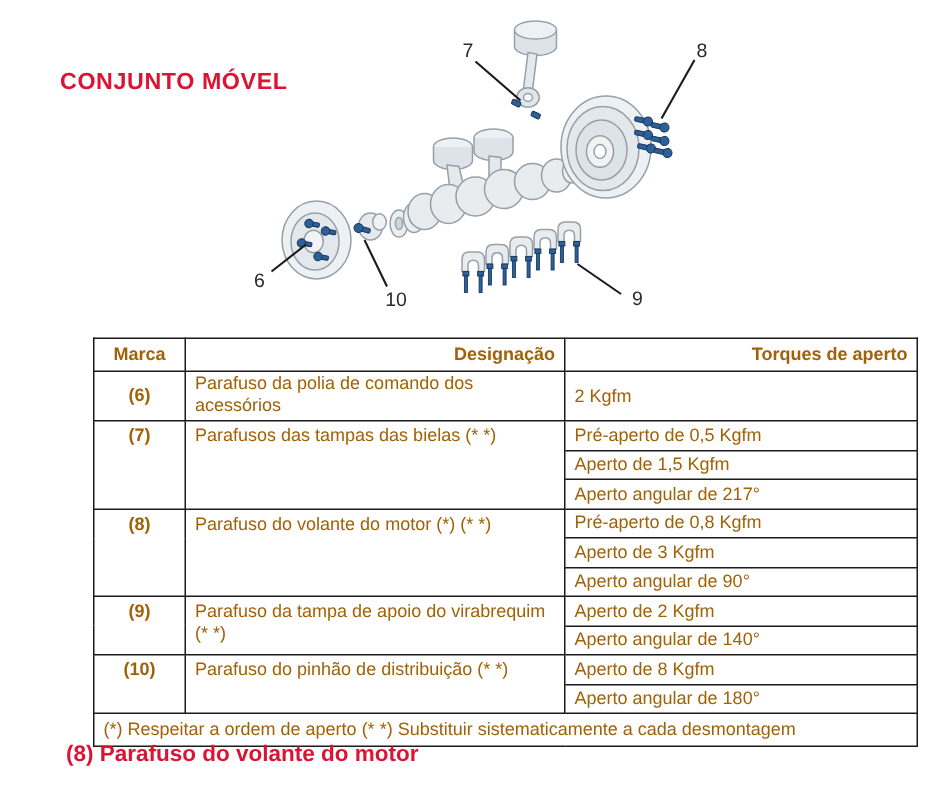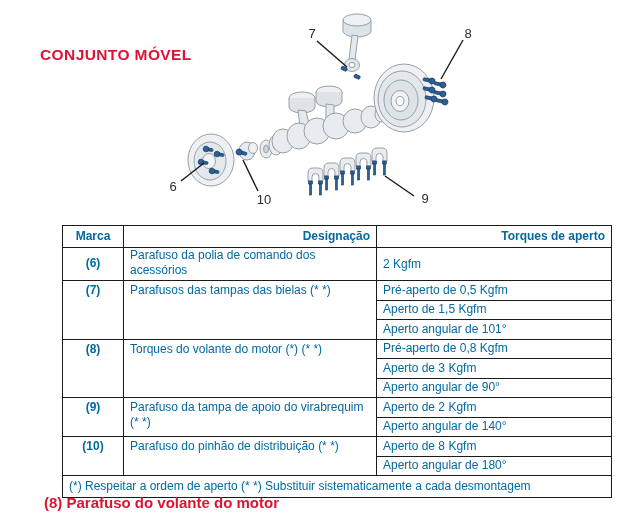--- a/index.html
+++ b/index.html
@@ -9,21 +9,21 @@
   }
   .title {
     position:absolute; left:40px; top:46px;
     font-size:15.5px; font-weight:bold; letter-spacing:0.4px;
     color:var(--accent-red,#dc1433);
   }
   .diagram { position:absolute; left:0; top:0; width:622px; height:222px; }
   .diagram text { font-family:"Liberation Sans", sans-serif; font-size:13px; fill:#2b2b2b; }
   .torque-table {
     position:absolute; left:62px; top:225px; width:549px;
-    border-collapse:collapse; table-layout:fixed; font-size:12px; color:#0369a1;
+    border-collapse:collapse; table-layout:fixed; font-size:12px; color:#a16207;
   }
   .torque-table th, .torque-table td { border:1.4px solid #1b1b1b; line-height:1.25; }
   .torque-table th { font-weight:bold; text-align:right; padding:3px 6px; height:15px; }
   .torque-table th.h-marca { text-align:center; padding:3px 2px; }
   td.marca { text-align:center; font-weight:bold; vertical-align:top; padding:2px 2px; }
   td.desig { vertical-align:top; padding:2px 6px 2px 6px; }
   td.torque { padding:1px 6px; height:16.5px; }
   tr.single td { height:28px; }
   tr.single td.marca, tr.single td.desig { vertical-align:middle; padding-top:0; }
   td.footnote { padding:3px 6px; height:14px; }
@@ -235,25 +235,25 @@
         </tr>
         <tr>
           <td class="marca" rowspan="3">(7)</td>
           <td class="desig" rowspan="3">Parafusos das tampas das bielas (* *)</td>
           <td class="torque">Pré-aperto de 0,5 Kgfm</td>
         </tr>
         <tr>
           <td class="torque">Aperto de 1,5 Kgfm</td>
         </tr>
         <tr>
-          <td class="torque">Aperto angular de 101°</td>
+          <td class="torque">Aperto angular de 217°</td>
         </tr>
         <tr>
           <td class="marca" rowspan="3">(8)</td>
-          <td class="desig" rowspan="3">Torques do volante do motor (*) (* *)</td>
+          <td class="desig" rowspan="3">Parafuso do volante do motor (*) (* *)</td>
           <td class="torque">Pré-aperto de 0,8 Kgfm</td>
         </tr>
         <tr>
           <td class="torque">Aperto de 3 Kgfm</td>
         </tr>
         <tr>
           <td class="torque">Aperto angular de 90°</td>
         </tr>
         <tr>
           <td class="marca" rowspan="2">(9)</td>

